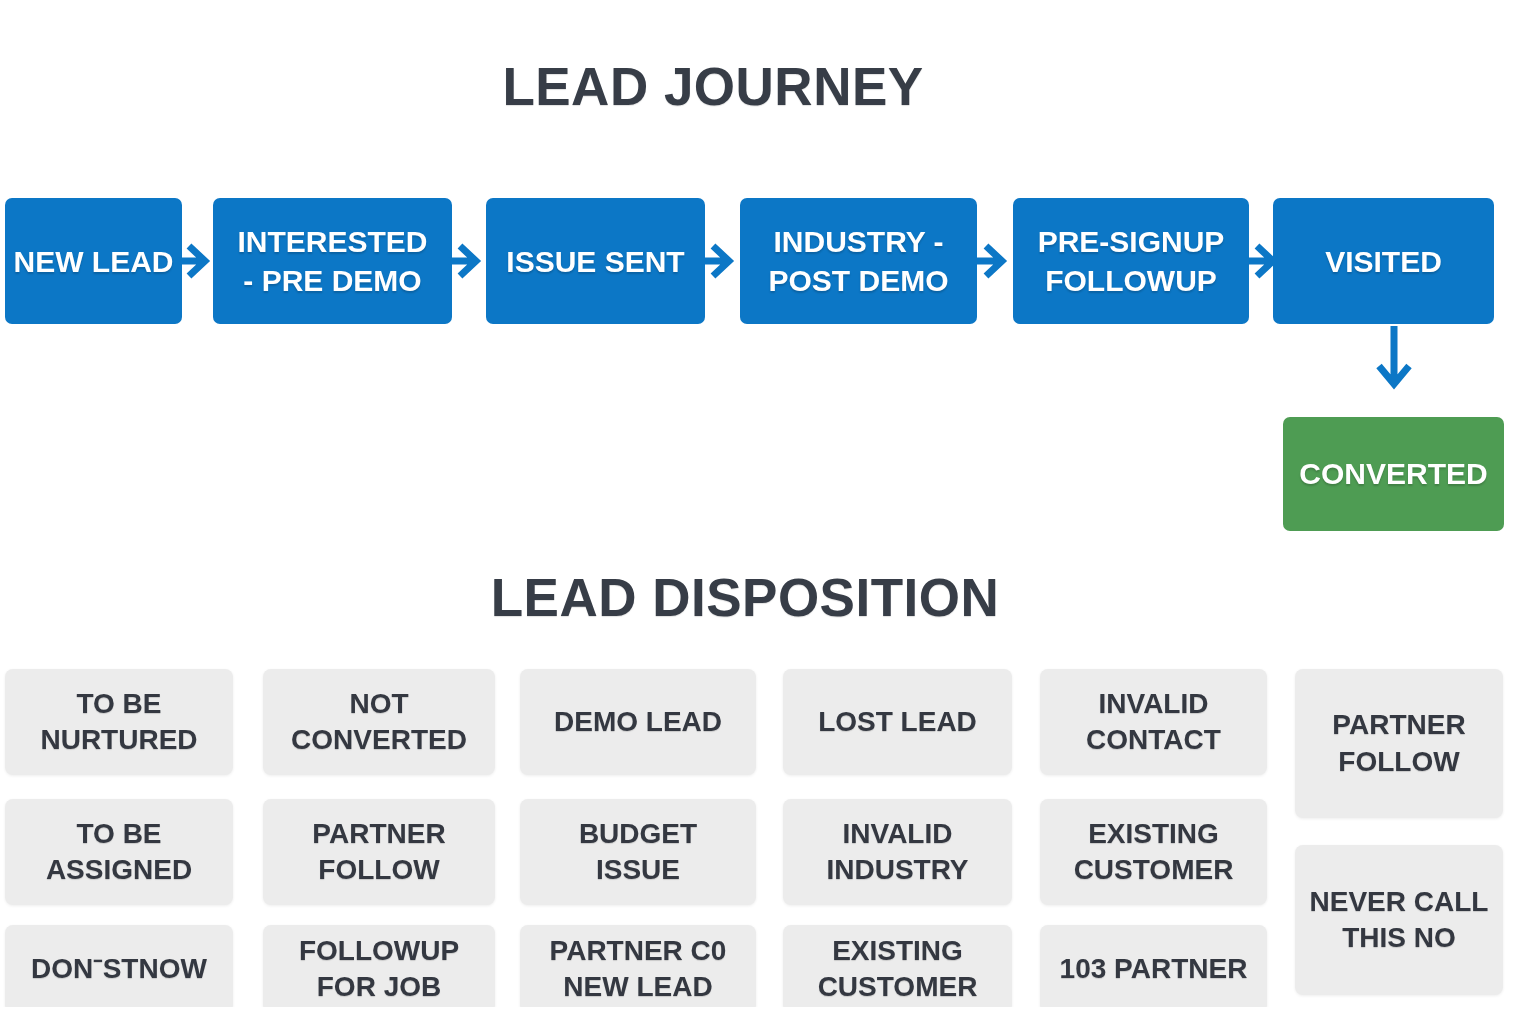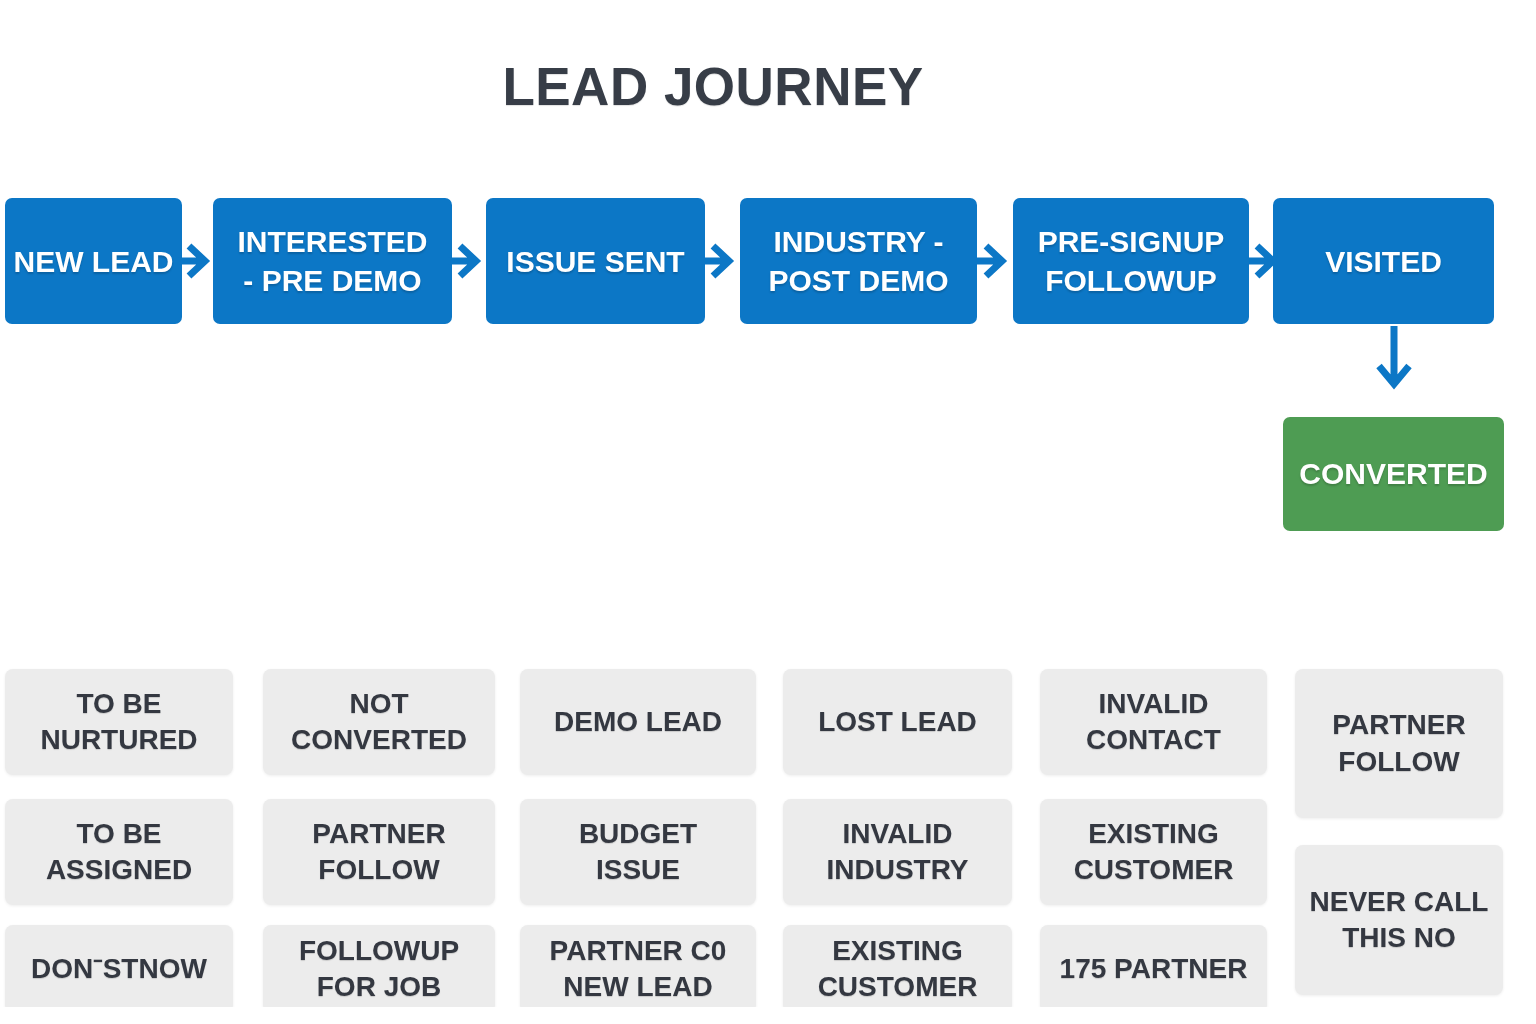--- a/index.html
+++ b/index.html
@@ -101,20 +101,21 @@
     </div>
 
   <svg id="down-arrow" viewBox="0 0 44 74" xmlns="http://www.w3.org/2000/svg">
     <path d="M22 0 V54 M7 40 L22 58 L37 40" fill="none" stroke="currentColor" stroke-width="7"></path>
   </svg>
 
   <div class="converted">
     <span>CONVERTED</span>
   </div>
 
+  <div class="title" id="disposition-title">LEAD DISPOSITION</div>
 
   <div id="disposition-grid">
       <div class="cell c1 r1"><span>TO BE
 NURTURED</span></div>
       <div class="cell c2 r1"><span>NOT
 CONVERTED</span></div>
       <div class="cell c3 r1"><span>DEMO LEAD</span></div>
       <div class="cell c4 r1"><span>LOST LEAD</span></div>
       <div class="cell c5 r1"><span>INVALID
 CONTACT</span></div>
@@ -132,16 +133,16 @@
 CUSTOMER</span></div>
       <div class="cell c6 t2"><span>NEVER CALL
 THIS NO</span></div>
       <div class="cell c1 r3"><span>DONˉSTNOW</span></div>
       <div class="cell c2 r3"><span>FOLLOWUP
 FOR JOB</span></div>
       <div class="cell c3 r3"><span>PARTNER C0
 NEW LEAD</span></div>
       <div class="cell c4 r3"><span>EXISTING
 CUSTOMER</span></div>
-      <div class="cell c5 r3"><span>175 PARTNER</span></div>
+      <div class="cell c5 r3"><span>103 PARTNER</span></div>
     </div>
 
 </div>
 
 </body></html>

